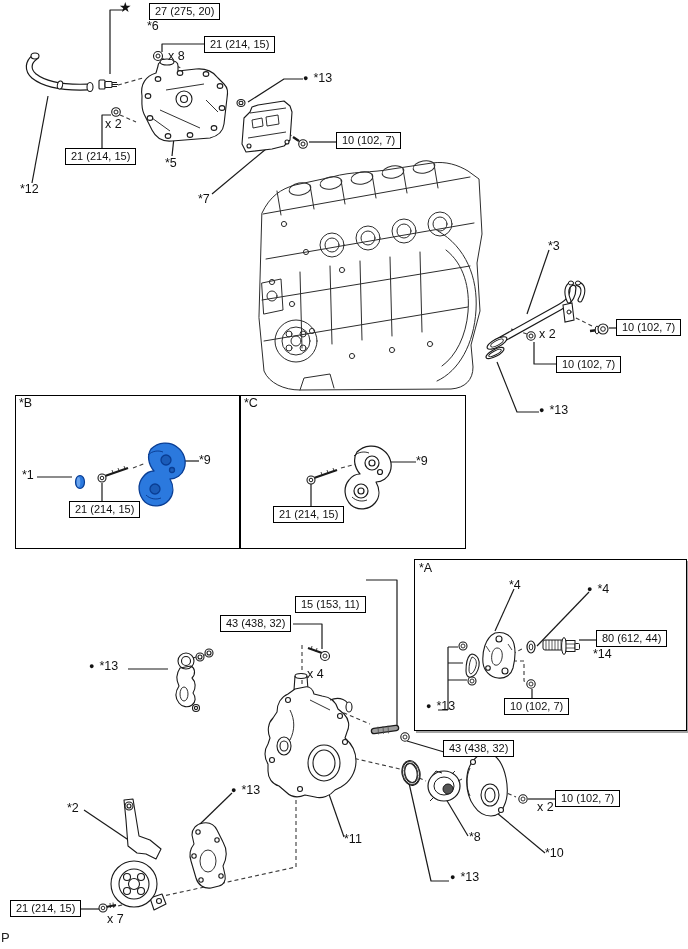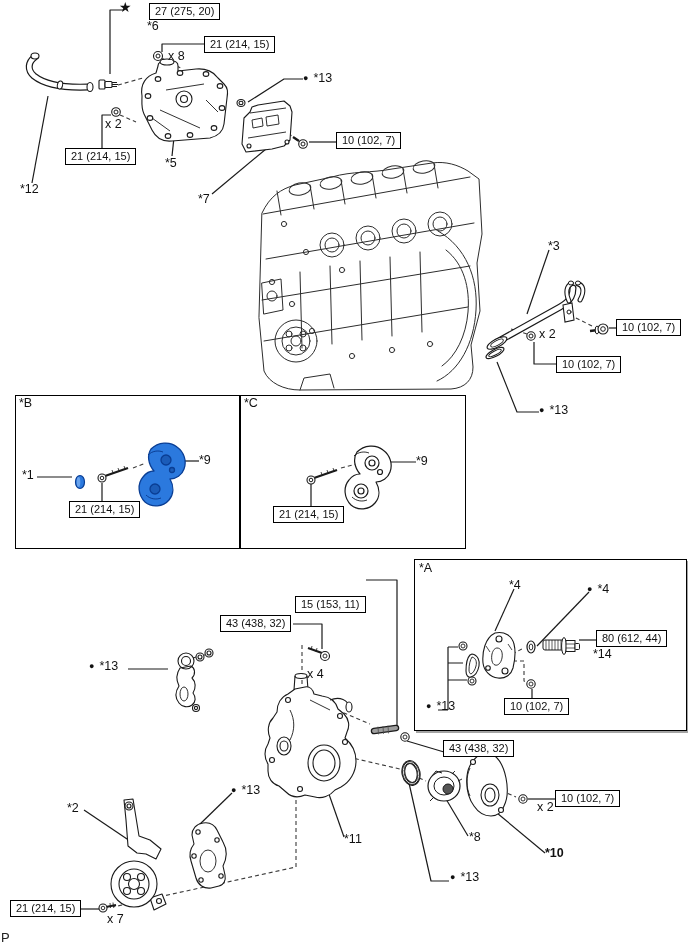--- a/index.html
+++ b/index.html
@@ -449,21 +449,21 @@
       <span class="blt">●</span>
       <span>*13</span>
     </span>
   <span class="lbl" style="left:67px;top:802px;">*2</span>
   <span class="lbl" style="left:231px;top:784px;">
       <span class="blt">●</span>
       <span>*13</span>
     </span>
   <span class="lbl" style="left:344px;top:833px;">*11</span>
   <span class="lbl" style="left:469px;top:831px;">*8</span>
-  <span class="lbl" style="left:545px;top:847px;font-weight:bold;">*10</span>
+  <span class="lbl" style="left:545px;top:847px;">*10</span>
   <span class="lbl" style="left:450px;top:871px;">
       <span class="blt">●</span>
       <span>*13</span>
     </span>
   <span class="lbl" style="left:537px;top:801px;">x 2</span>
   <span class="lbl" style="left:107px;top:913px;">x 7</span>
   <span class="pletter" style="left:1px;top:930px;">P</span>
 
 </div>
 

